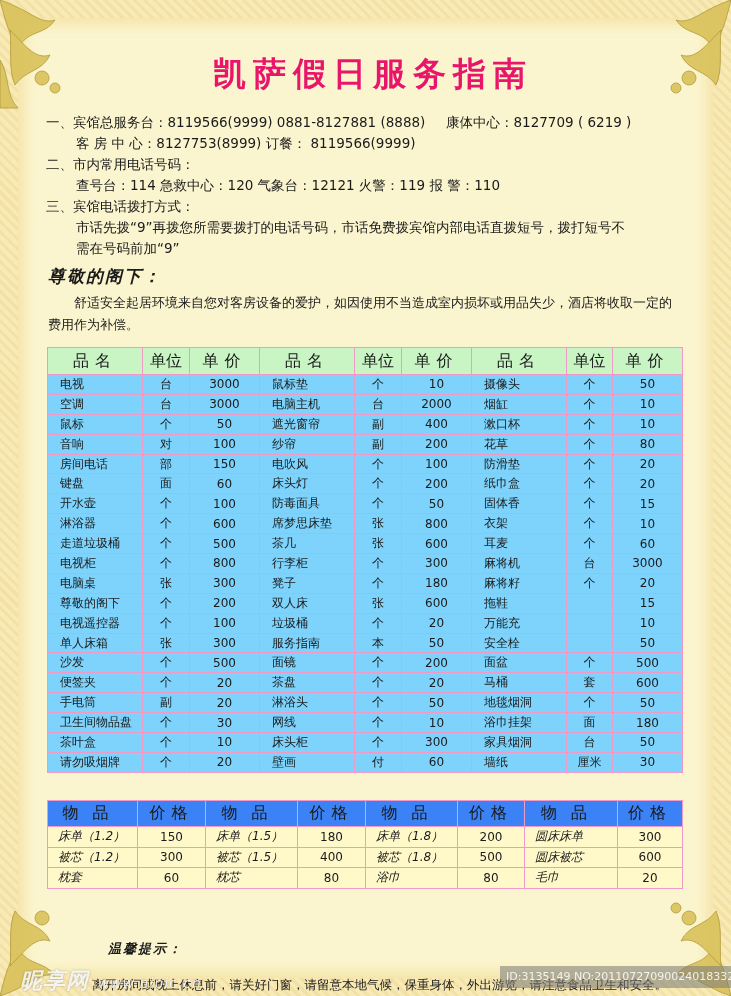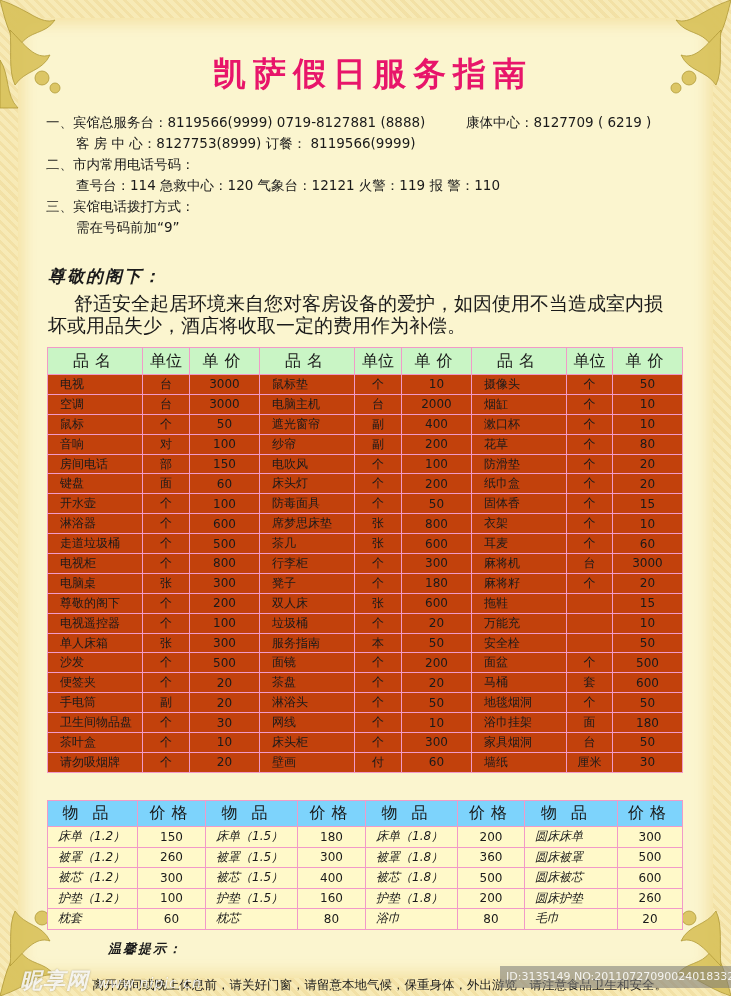--- a/index.html
+++ b/index.html
@@ -28,39 +28,39 @@
   .corner.bl { left: 0; bottom: 0; transform: scaleY(-1); }
   .corner.br { right: 0; bottom: 0; transform: scale(-1,-1); }
 
   .title {
     position: absolute; left: 0; width: 731px; top: 52px; text-align: center;
     font-size: 33px; font-weight: bold; color: #e8156a; letter-spacing: 7px; padding-left: 15px;
   }
   .info { position: absolute; left: 46px; top: 112px; font-size: 13.5px; line-height: 21px; }
   .info .line { white-space: nowrap; height: 21px; position: relative; }
   .info .indent { padding-left: 30px; }
-  .info .right { position: absolute; left: 420px; top: 0; }
+  .info .right { position: absolute; left: 400px; top: 0; }
   .greet {
     position: absolute; left: 48px; top: 265px;
     font-family: "DejaVu Serif", serif; font-size: 17px; font-weight: bold; font-style: italic; letter-spacing: 2px;
   }
   .para {
-    position: absolute; left: 48px; top: 292px; width: 630px; font-size: 19px; line-height: 22px;
+    position: absolute; left: 48px; top: 292px; width: 630px; font-size: 13px; line-height: 22px;
     text-indent: 26px;
   }
 
   table { border-collapse: collapse; position: absolute; left: 47px; width: 635px; table-layout: fixed; }
   td, th { border: 1.5px solid #f19ac8; font-size: 12px; height: 19.9px; padding: 0 6px; white-space: nowrap; overflow: hidden; }
   th { font-weight: normal; font-size: 16px; height: 27px; text-align: center; letter-spacing: 6px; }
-  .t1 { top: 347px; background: #c2410c; }
+  .t1 { top: 347px; background: #7dd3fc; }
   .t1 th { background: #c9f5c5; }
   .t1 td.c { text-align: center; }
   .t1 td.n { padding-left: 12px; }
   .t2 { top: 800px; background: #fff9c9; }
-  .t2 th { background: #7dd3fc; height: 26px; }
+  .t2 th { background: #3b82f6; height: 26px; }
   .t2 td { text-align: center; height: 20.5px; }
   .t2 td.l { text-align: left; padding-left: 10px; font-style: italic; }
 
   .tip-title {
     position: absolute; left: 93px; top: 940px; font-family: "DejaVu Serif", serif;
     font-size: 13px; font-weight: bold; font-style: italic; letter-spacing: 2px; margin-left: 15px;
   }
   .tip-text { position: absolute; left: 92px; top: 965px; font-size: 12.5px; white-space: nowrap; margin-top: 12px; }
   .wm-left {
     position: absolute; left: 20px; top: 966px; font-size: 22px; font-weight: bold; color: rgba(255,255,255,0.85);
@@ -108,27 +108,28 @@
     <path d="M10 30 C25 45 35 60 50 55 C42 72 25 70 15 85 C8 70 12 50 10 30Z"></path>
     <circle cx="42" cy="78" r="7"></circle>
       <circle cx="55" cy="88" r="5"></circle>
   </g>
 </svg>
 
 <h1 class="title">凯萨假日服务指南</h1>
 
 <div class="info">
   <div class="line">
-    <span>一、宾馆总服务台：8119566(9999)   0719-8127881 (8888)</span>
+    <span>一、宾馆总服务台：8119566(9999)   0881-8127881 (8888)</span>
     <span class="right">康体中心：8127709 ( 6219 )</span>
   </div>
   <div class="line indent">客  房  中  心：8127753(8999)  订餐： 8119566(9999)</div>
   <div class="line">二、市内常用电话号码：</div>
   <div class="line indent">查号台：114    急救中心：120    气象台：12121    火警：119    报 警：110</div>
   <div class="line">三、宾馆电话拨打方式：</div>
+  <div class="line indent">市话先拨“9”再拨您所需要拨打的电话号码，市话免费拨宾馆内部电话直拨短号，拨打短号不</div>
   <div class="line indent">需在号码前加“9”</div>
 </div>
 
 <div class="greet">尊敬的阁下：</div>
 <p class="para">舒适安全起居环境来自您对客房设备的爱护，如因使用不当造成室内损坏或用品失少，酒店将收取一定的费用作为补偿。</p>
 
 <table class="t1">
   <colgroup>
     <col style="width:95px">
       <col style="width:47px">
@@ -405,50 +406,30 @@
         <td class="l">床单（1.2）</td>
         <td>150</td>
         <td class="l">床单（1.5）</td>
         <td>180</td>
         <td class="l">床单（1.8）</td>
         <td>200</td>
         <td class="l">圆床床单</td>
         <td>300</td>
       </tr>
       <tr>
-        <td class="l">被罩（1.2）</td>
-        <td>260</td>
-        <td class="l">被罩（1.5）</td>
-        <td>300</td>
-        <td class="l">被罩（1.8）</td>
-        <td>360</td>
-        <td class="l">圆床被罩</td>
-        <td>500</td>
-      </tr>
-      <tr>
         <td class="l">被芯（1.2）</td>
         <td>300</td>
         <td class="l">被芯（1.5）</td>
         <td>400</td>
         <td class="l">被芯（1.8）</td>
         <td>500</td>
         <td class="l">圆床被芯</td>
         <td>600</td>
       </tr>
       <tr>
-        <td class="l">护垫（1.2）</td>
-        <td>100</td>
-        <td class="l">护垫（1.5）</td>
-        <td>160</td>
-        <td class="l">护垫（1.8）</td>
-        <td>200</td>
-        <td class="l">圆床护垫</td>
-        <td>260</td>
-      </tr>
-      <tr>
         <td class="l">枕套</td>
         <td>60</td>
         <td class="l">枕芯</td>
         <td>80</td>
         <td class="l">浴巾</td>
         <td>80</td>
         <td class="l">毛巾</td>
         <td>20</td>
       </tr>
     </tbody>

